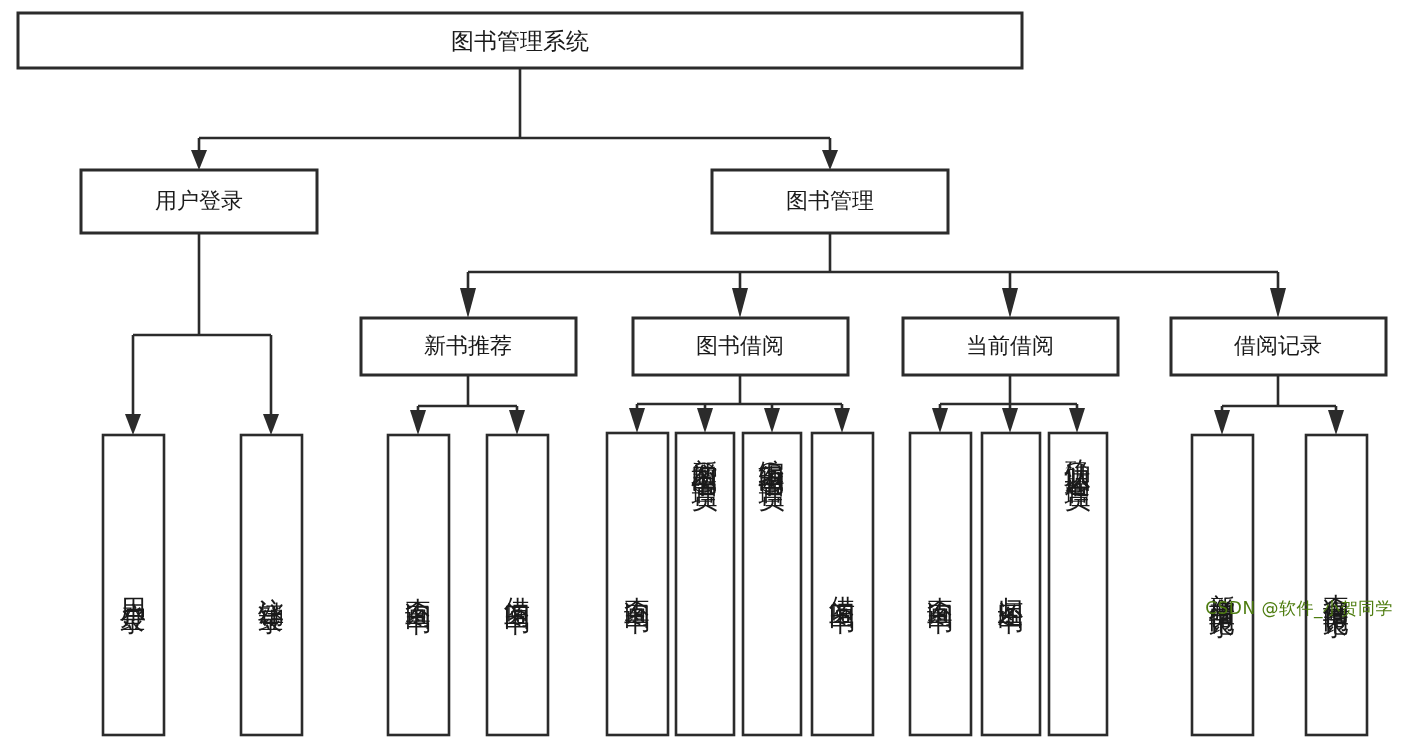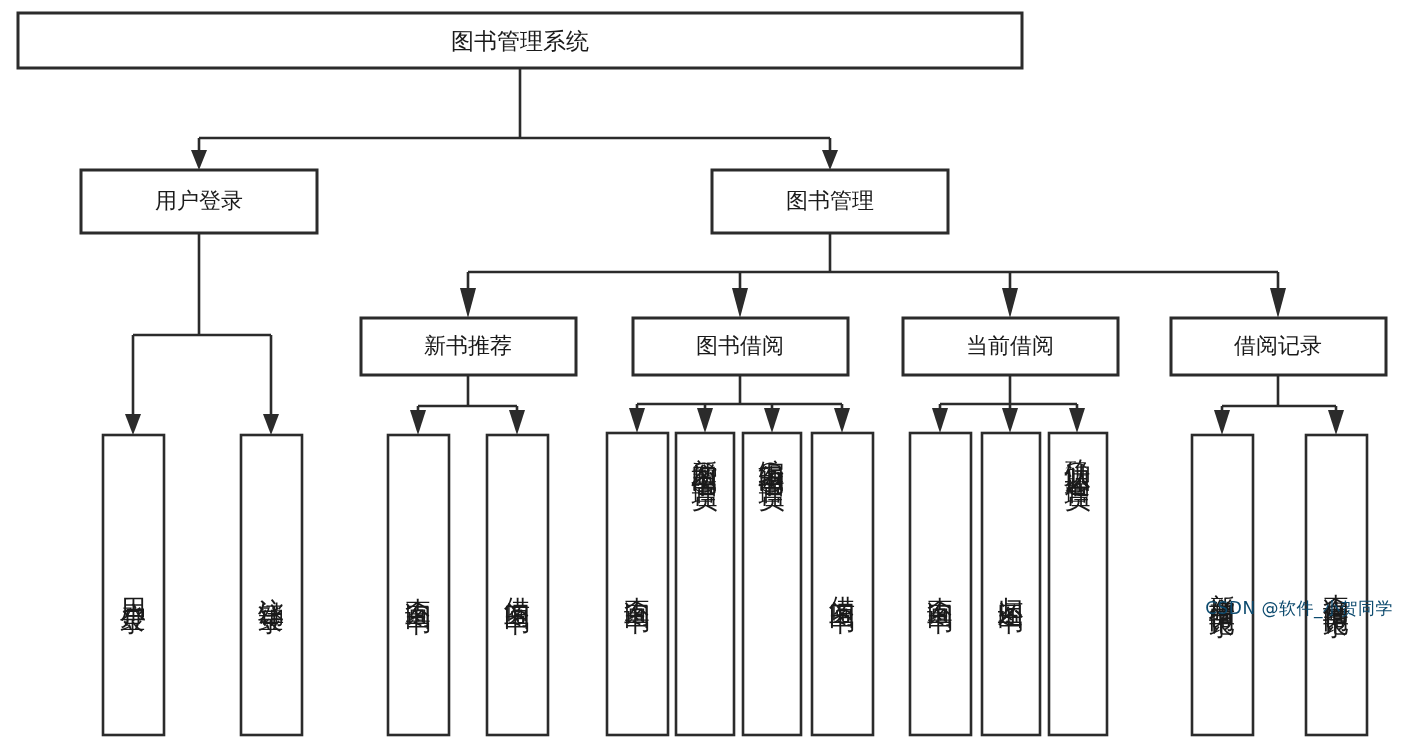--- a/index.html
+++ b/index.html
@@ -74,21 +74,21 @@
     letter-spacing: 4px;
     color: #1a1a1a;
     white-space: nowrap;
   }
   .watermark {
     position: absolute;
     right: 12px;
     bottom: 6px;
     font-family: "DejaVu Sans", "Liberation Sans", sans-serif;
     font-size: 17px;
-    color: #0c4a6e;
+    color: #4d7c0f;
     letter-spacing: 0.5px;
     white-space: nowrap;
   }
 </style>
 </head>
 <body>
 
 <div id="diagram-root">
 
   <svg width="1405" height="747" viewBox="0 0 1405 747" xmlns="http://www.w3.org/2000/svg">

